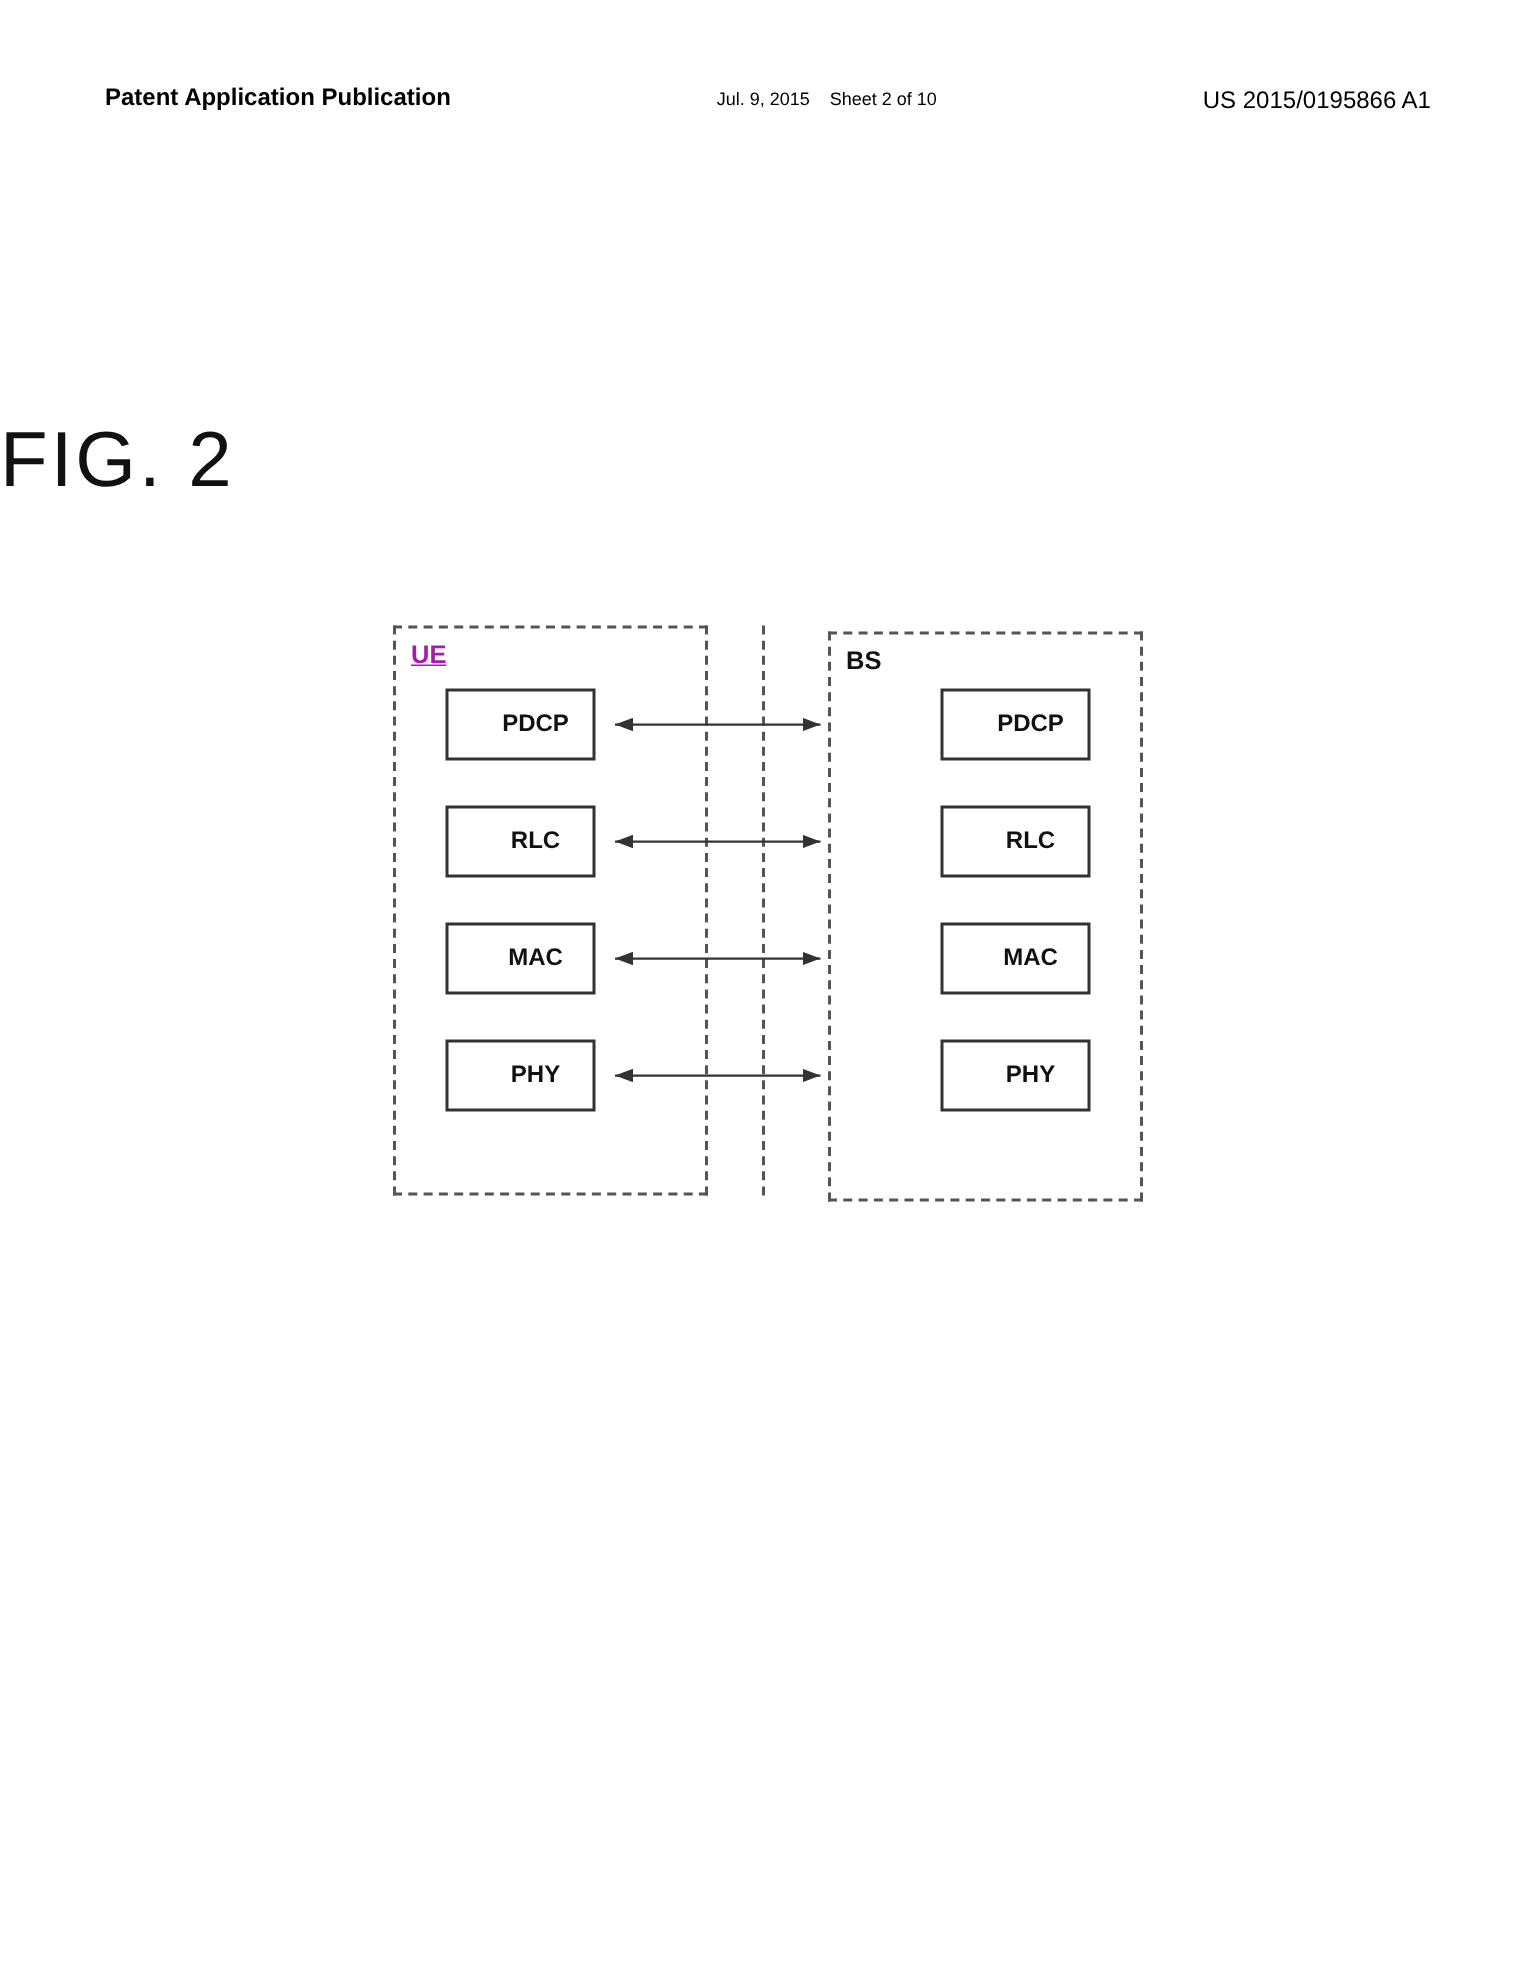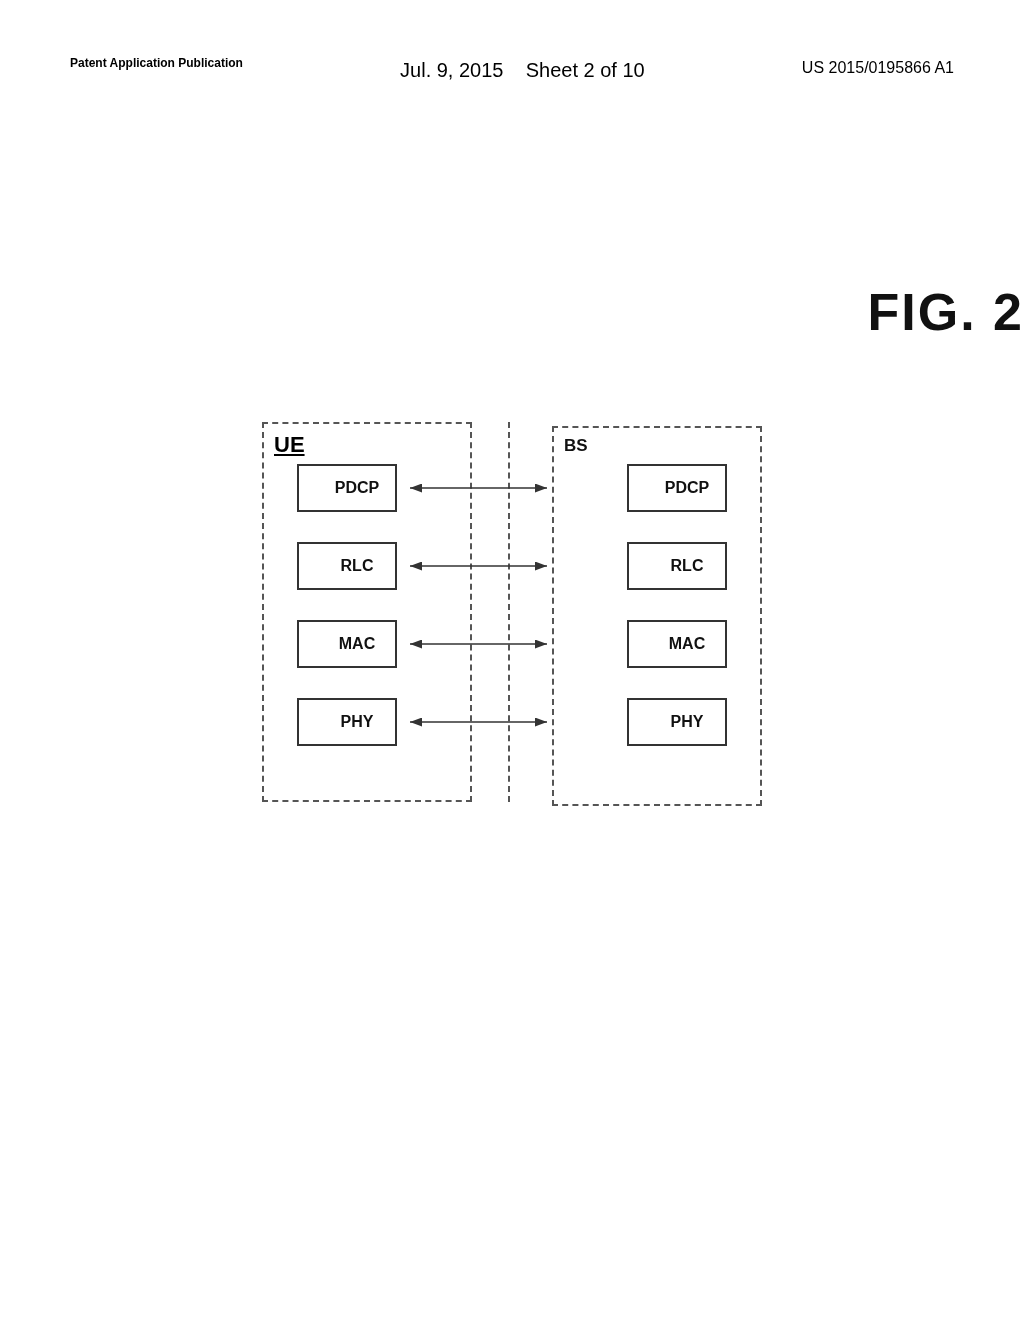--- a/index.html
+++ b/index.html
@@ -19,42 +19,42 @@
 
     .page-header {
       display: flex;
       justify-content: space-between;
       align-items: flex-start;
       padding: 55px 70px 0 70px;
       border-bottom: none;
     }
 
     .header-left {
-      font-size: 12px;
+      font-size: 16px;
       font-weight: bold;
       line-height: 1.4;
       max-width: 340px;
     }
 
     .header-center {
-      font-size: 20px;
+      font-size: 12px;
       text-align: center;
       padding-top: 4px;
     }
 
     .header-right {
       font-size: 16px;
       text-align: center;
       padding-top: 4px;
     }
 
     .fig-title {
-      text-align: right;
+      text-align: left;
       font-size: 52px;
-      font-weight: bold;
+      font-weight: normal;
       margin-top: 200px;
       letter-spacing: 2px;
       color: #111;
     }
 
     .diagram-container {
       display: flex;
       justify-content: center;
       margin-top: 80px;
     }
@@ -72,23 +72,23 @@
       top: 0;
       width: 210px;
       height: 380px;
       border: 2px dashed #555;
     }
 
     .ue-label {
       position: absolute;
       left: 10px;
       top: 8px;
-      font-size: 22px;
-      font-weight: bold;
-      color: #000000;
+      font-size: 17px;
+      font-weight: bold;
+      color: #a21caf;
       text-decoration: underline;
     }
 
     
     .bs-box {
       position: absolute;
       right: 0;
       top: 4px;
       width: 210px;
       height: 380px;

